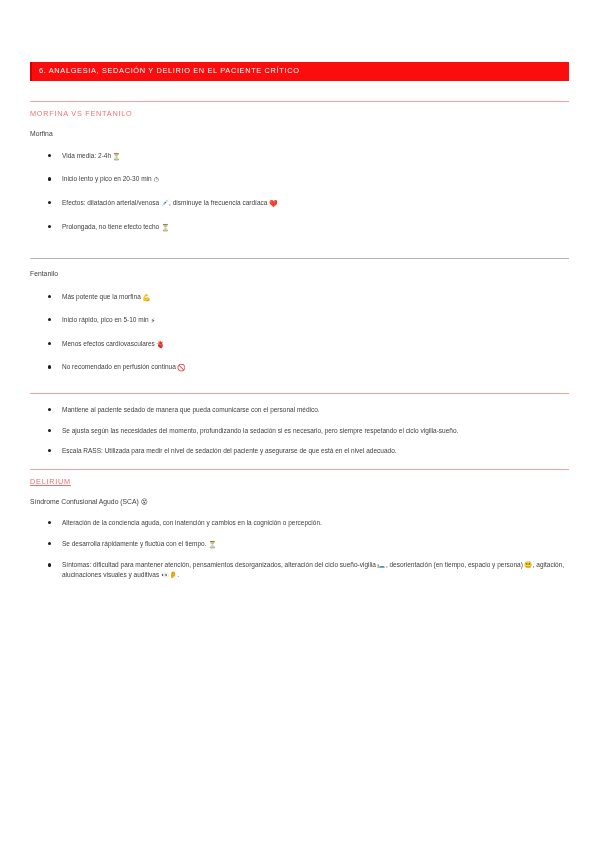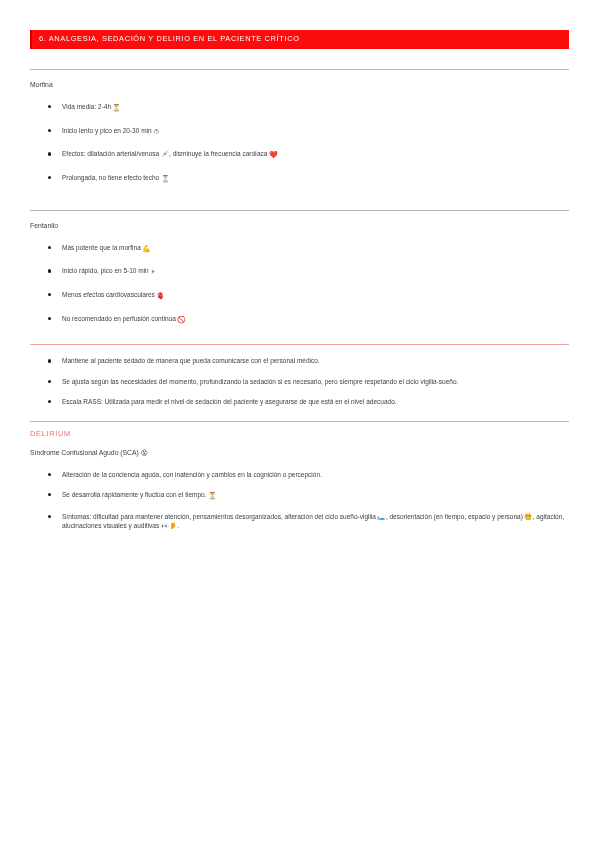--- a/index.html
+++ b/index.html
@@ -13,20 +13,21 @@
     font-family: "Liberation Sans", sans-serif;
     color: #3c3c3c;
     overflow: hidden;
   }
   .page {
     position: relative;
     width: 599px;
     height: 624px;
     box-sizing: border-box;
     padding: 0;
+    margin-top: 32px;
   }
   .content {
     position: absolute;
     left: 30px;
     top: 30px;
     width: 539px;
   }
 
   
   .title-banner {
@@ -54,20 +55,21 @@
   .section-head {
     color: #f4716e;
     font-size: 7.3px;
     letter-spacing: 0.75px;
     padding-top: 8px;
     padding-bottom: 0;
     line-height: 1.2;
   }
   .section-head.delirium {
     color: #f26a6a;
+    text-decoration: underline;
   }
 
   
   .para {
     font-size: 6.8px;
     color: #3d3d3d;
     line-height: 1.35;
     padding-top: 10px;
   }
   ul.bullets {
@@ -109,20 +111,21 @@
 <body>
 
 <div class="page">
   <div class="content">
 
     <div class="title-banner">6. ANALGESIA, SEDACIÓN Y DELIRIO EN EL PACIENTE CRÍTICO</div>
 
     <div class="spacer-md"></div>
 
     <div class="rule"></div>
+    <div class="section-head">MORFINA VS FENTANILO</div>
 
     <div class="para">Morfina</div>
 
     <ul class="bullets">
       <li>
         <span>Vida media: 2-4h</span>
         <span class="emj">⏳</span>
       </li>
       <li>
         <span>Inicio lento y pico en 20-30 min</span>

